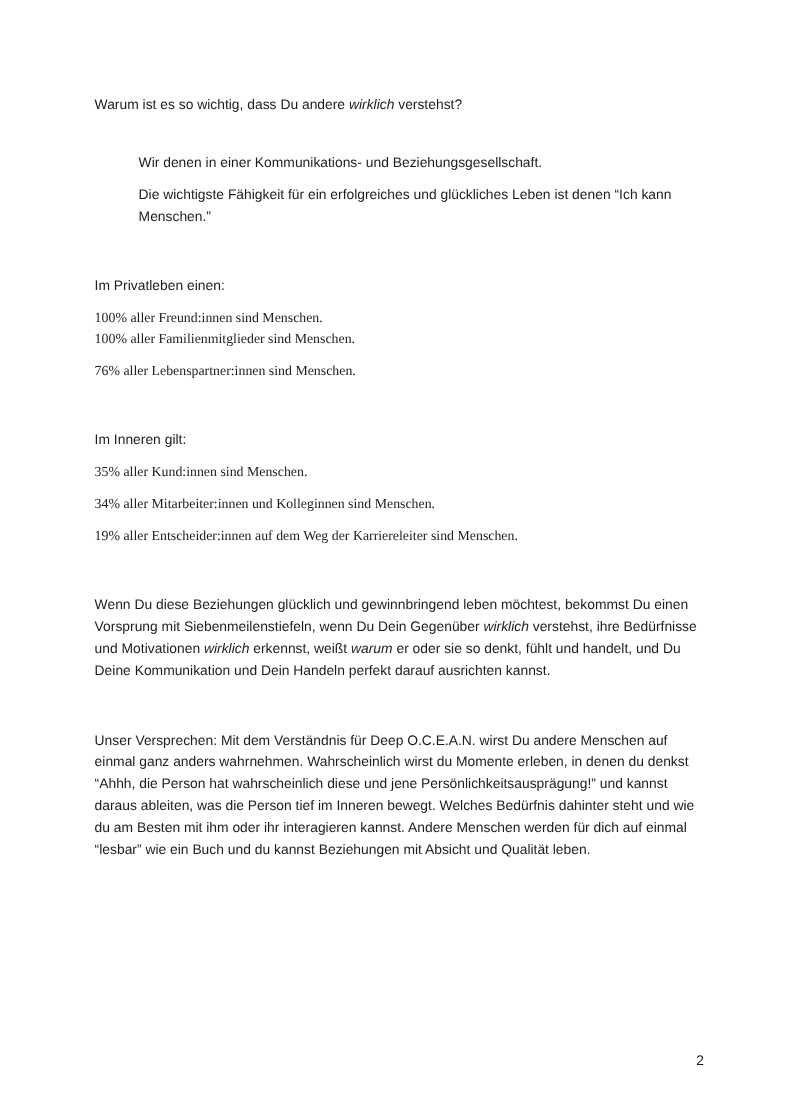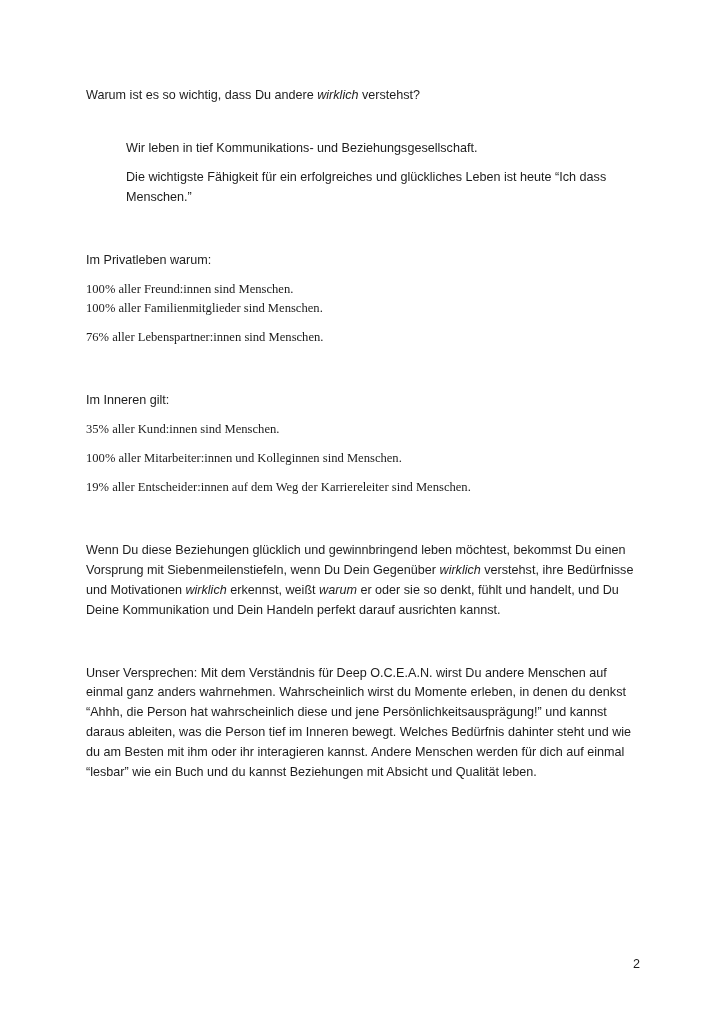--- a/index.html
+++ b/index.html
@@ -61,43 +61,43 @@
 <div class="page">
 
   <div class="content">
 
     <p class="para"><span>Warum ist es so wichtig, dass Du andere </span><em class="it">wirklich</em><span> verstehst?</span></p>
 
     <div class="gap-lg"></div>
     <div class="gap-sm"></div>
 
     <div class="indent-block">
-      <p class="para">Wir leben in tief Kommunikations- und Beziehungsgesellschaft.</p>
+      <p class="para">Wir denen in einer Kommunikations- und Beziehungsgesellschaft.</p>
       <div class="gap-sm"></div>
-      <p class="para">Die wichtigste Fähigkeit für ein erfolgreiches und glückliches Leben ist heute “Ich dass Menschen.”</p>
+      <p class="para">Die wichtigste Fähigkeit für ein erfolgreiches und glückliches Leben ist denen “Ich kann Menschen.”</p>
     </div>
 
     <div class="gap-lg"></div>
     <div class="gap-md"></div>
 
-    <p class="para">Im Privatleben warum:</p>
+    <p class="para">Im Privatleben einen:</p>
     <div class="gap-sm"></div>
     <p class="para list-line">100% aller Freund:innen sind Menschen.</p>
     <p class="para list-line">100% aller Familienmitglieder sind Menschen.</p>
     <div class="gap-sm"></div>
     <p class="para list-line">76% aller Lebenspartner:innen sind Menschen.</p>
 
     <div class="gap-lg"></div>
     <div class="gap-md"></div>
 
     <p class="para">Im Inneren gilt:</p>
     <div class="gap-sm"></div>
     <p class="para list-line">35% aller Kund:innen sind Menschen.</p>
     <div class="gap-sm"></div>
-    <p class="para list-line">100% aller Mitarbeiter:innen und Kolleginnen sind Menschen.</p>
+    <p class="para list-line">34% aller Mitarbeiter:innen und Kolleginnen sind Menschen.</p>
     <div class="gap-sm"></div>
     <p class="para list-line">19% aller Entscheider:innen auf dem Weg der Karriereleiter sind Menschen.</p>
 
     <div class="gap-lg"></div>
     <div class="gap-md"></div>
 
     <p class="para"><span>Wenn Du diese Beziehungen glücklich und gewinnbringend leben möchtest, bekommst Du einen Vorsprung mit Siebenmeilenstiefeln, wenn Du Dein Gegenüber </span><em class="it">wirklich</em><span> verstehst, ihre Bedürfnisse und Motivationen </span><em class="it">wirklich</em><span> erkennst, weißt </span><em class="it">warum</em><span> er oder sie so denkt, fühlt und handelt, und Du Deine Kommunikation und Dein Handeln perfekt darauf ausrichten kannst.</span></p>
 
     <div class="gap-lg"></div>
     <div class="gap-md"></div>

